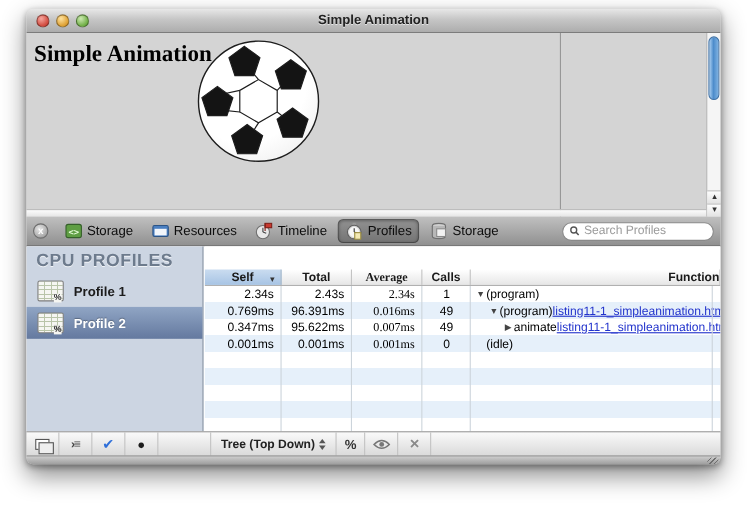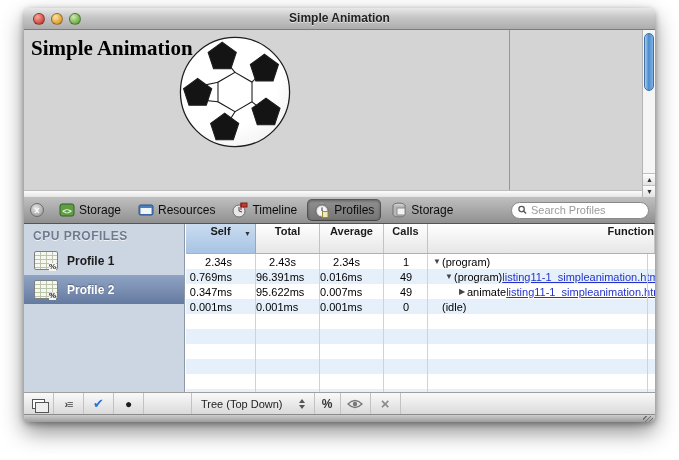--- a/index.html
+++ b/index.html
@@ -53,47 +53,47 @@
   .searchbox { margin-left:auto; width:138px; height:17px; border-radius:9px; background:#fff;
     border:1px solid #898989; display:flex; align-items:center; padding:0 6px; gap:4px; }
   .searchbox input { border:none; outline:none; width:100%; font-size:11px; color:#444;
     font-family:"Liberation Sans", sans-serif; background:transparent; }
   .searchbox input::placeholder { color:#9b9b9b; }
 
   
   .main { position:absolute; left:0; top:216px; width:631px; height:168px; background:#fff; }
   .sidebar { position:absolute; left:0; top:0; width:161px; height:100%;
     background:#ccd5e2; border-right:1px solid #8e98a6; }
-  .sb-header { padding:5px 0 3px 9px; font-size:12px; font-weight:bold; letter-spacing:.5px;
+  .sb-header { padding:5px 0 3px 9px; font-size:16px; font-weight:bold; letter-spacing:.5px;
     color:#6d7b8d; text-shadow:0 1px 0 rgba(255,255,255,.7); }
   .sb-item { height:29px; display:flex; align-items:center; gap:9px; padding-left:10px;
     font-size:12px; font-weight:bold; color:#1c1c1c; cursor:default; }
   .sb-item.selected { background:linear-gradient(#90a5c4,#64799f); color:#fff;
     text-shadow:0 -1px 1px rgba(0,0,0,.3); }
   .profile-icon { position:relative; width:24px; height:19px; background:#f6f6f2;
     border:1px solid #7f7f7f; border-radius:2px;
     background-image:repeating-linear-gradient(#0000 0 3px, #b9c4a9 3px 4px),
                      repeating-linear-gradient(90deg, #0000 0 5px, #b9c4a9 5px 6px); }
   .profile-icon .pct { position:absolute; right:1px; bottom:-2px; font-size:8px; font-weight:bold;
     color:#333; background:#f6f6f2; line-height:8px; }
 
   
   .grid { position:absolute; left:162px; top:0; right:0; height:100%; background:#fff; overflow:hidden; }
-  .ghead { display:flex; height:30px; background:linear-gradient(#ffffff,#e6e6e6);
-    border-bottom:1px solid #b0b0b0; font-size:11px; font-weight:bold; color:#1a1a1a; }
+  .ghead { display:flex; height:15px; background:linear-gradient(#ffffff,#e6e6e6);
+    border-bottom:1px solid #b0b0b0; font-size:11px; font-weight:bold; color:#1a1a1a;margin-top:21px; }
   .hcell { position:relative; text-align:center; line-height:14px; border-right:1px solid #c3c3c3; }
   .hcell.sorted { background:linear-gradient(#cadcf0,#a7c4e4); border-right:1px solid #8fa9c4; }
   .hcell .sort { position:absolute; right:4px; top:3px; font-size:7px; color:#333; }
-  .c-self{width:70px;} .c-total{width:64px;} .c-avg{width:64px;} .c-calls{width:44px;}
+  .c-self{width:70px;} .c-total{width:64px;} .c-avg{width:64px;font-family:Liberation Serif, serif;} .c-calls{width:44px;}
   .c-fn{flex:1; text-align:right; padding-left:6px;}
   .gbody { position:relative; height:calc(100% - 15px);
     background:repeating-linear-gradient(#ffffff 0 15px, #e6f0fa 15px 30px); }
   .gline { position:absolute; top:0; bottom:0; width:1px; background:#ccd4db; }
   .grow { display:flex; height:15px; font-size:11px; color:#000; align-items:center; }
-  .num { text-align:right; padding-right:24px; }
+  .num { text-align:right; padding-right:7px; }
   .ctr { text-align:center; }
   .fncell { flex:1; display:flex; align-items:center; min-width:0; }
   .exp { font-size:8px; color:#444; width:10px; text-align:center; flex:none; }
   .fnlink { margin-left:auto; padding-right:12px; color:#2233cc; text-decoration:underline;
     white-space:nowrap; font-size:11px; }
   .ind0 { padding-left:4px; } .ind1 { padding-left:16px; } .ind2 { padding-left:29px; }
   .ind-idle { padding-left:14px; }
 
   
   .statusbar { position:absolute; left:0; top:384px; width:631px; height:22px;
@@ -101,21 +101,21 @@
     display:flex; align-items:stretch; font-size:11px; color:#333; }
   .sb-btn { width:30px; display:flex; align-items:center; justify-content:center;
     border-right:1px solid #c2c2c2; cursor:default; }
   .sb-spacer { width:48px; border-right:1px solid #c2c2c2; }
   .dock-ico { position:relative; width:13px; height:10px; border:1px solid #555; background:#fff; }
   .dock-ico::after { content:""; position:absolute; left:2px; top:2px; width:12px; height:9px;
     border:1px solid #555; background:#eee; }
   .prompt-ico { font-weight:bold; color:#444; font-size:11px; letter-spacing:-1px; }
   .check-ico { color:#2e6fd9; font-size:13px; }
   .record-ico { color:#1c1c1c; font-size:12px; }
-  .popup { display:flex; align-items:center; gap:16px; padding:0 9px; font-weight:normal;
+  .popup { display:flex; align-items:center; gap:4px; padding:0 9px; font-weight:bold;
     border-right:1px solid #c2c2c2; color:#222; }
   .updown { display:inline-flex; flex-direction:column; gap:2px; }
   .updown i { width:0; height:0; border-left:3px solid transparent; border-right:3px solid transparent; }
   .updown .up { border-bottom:4px solid #555; }
   .updown .dn { border-top:4px solid #555; }
   .pct-btn { font-weight:bold; font-size:12px; width:26px; display:flex; align-items:center;
     justify-content:center; border-right:1px solid #c2c2c2; }
   .x-ico { color:#8a8a8a; font-size:15px; font-weight:bold; }
 
   

